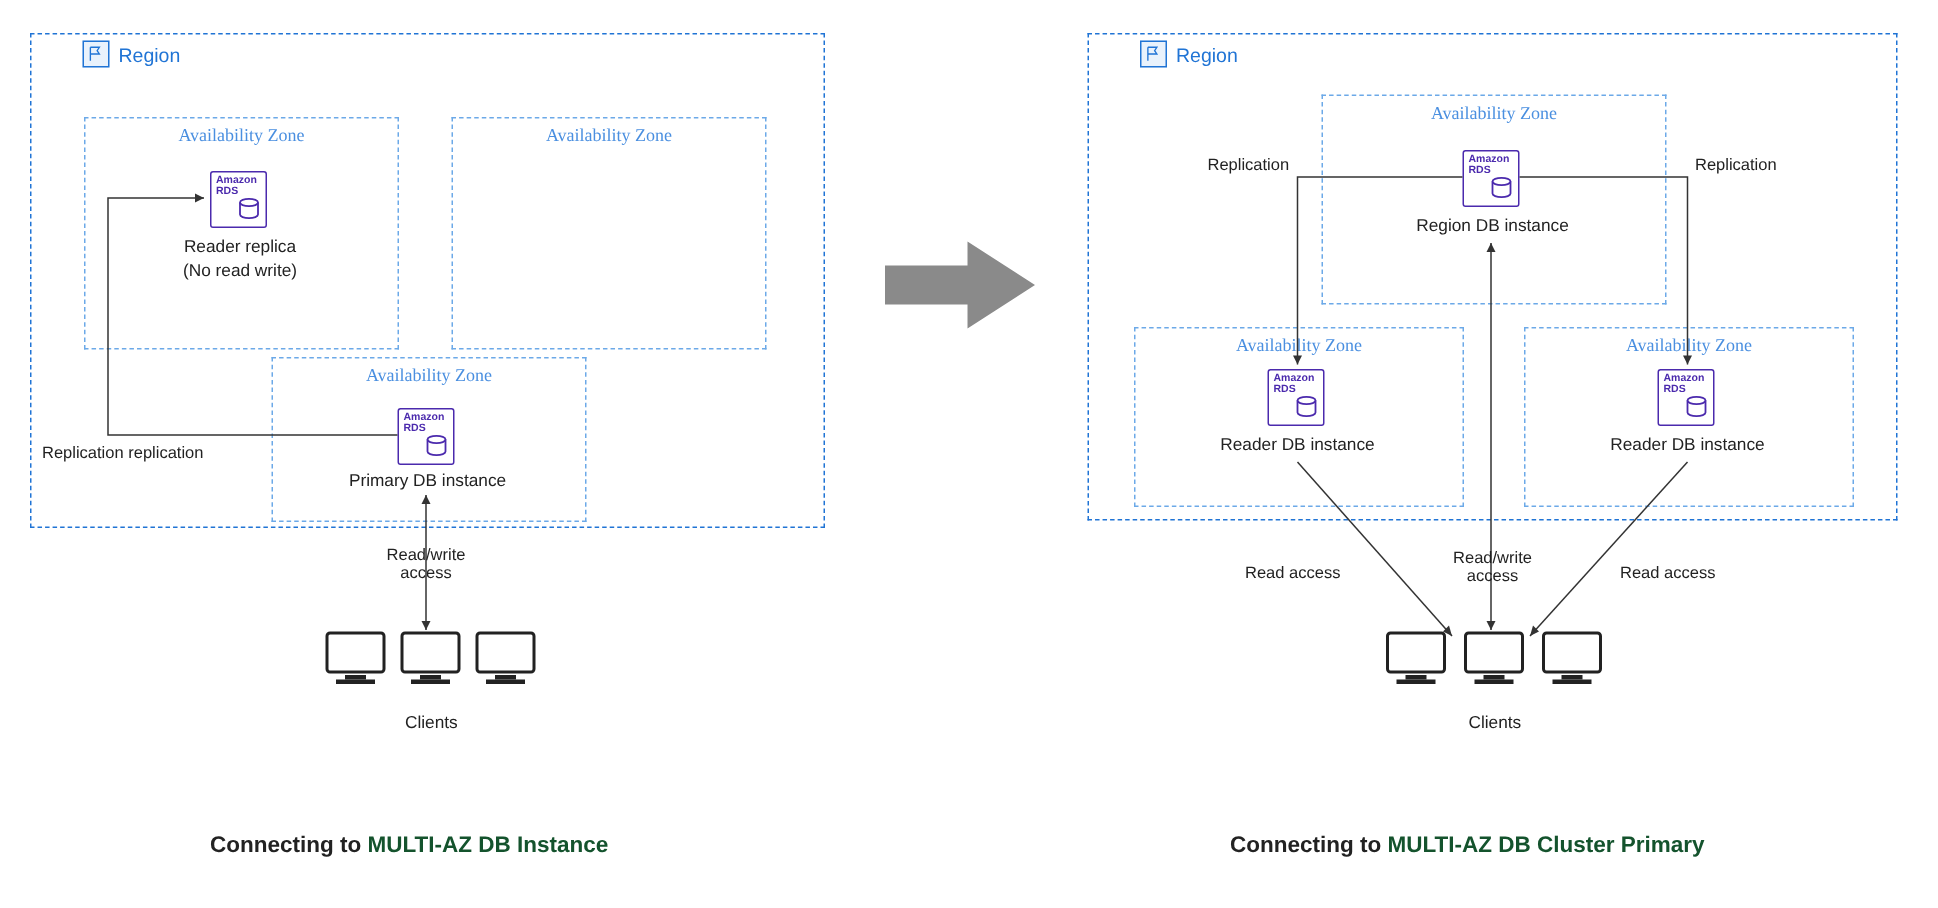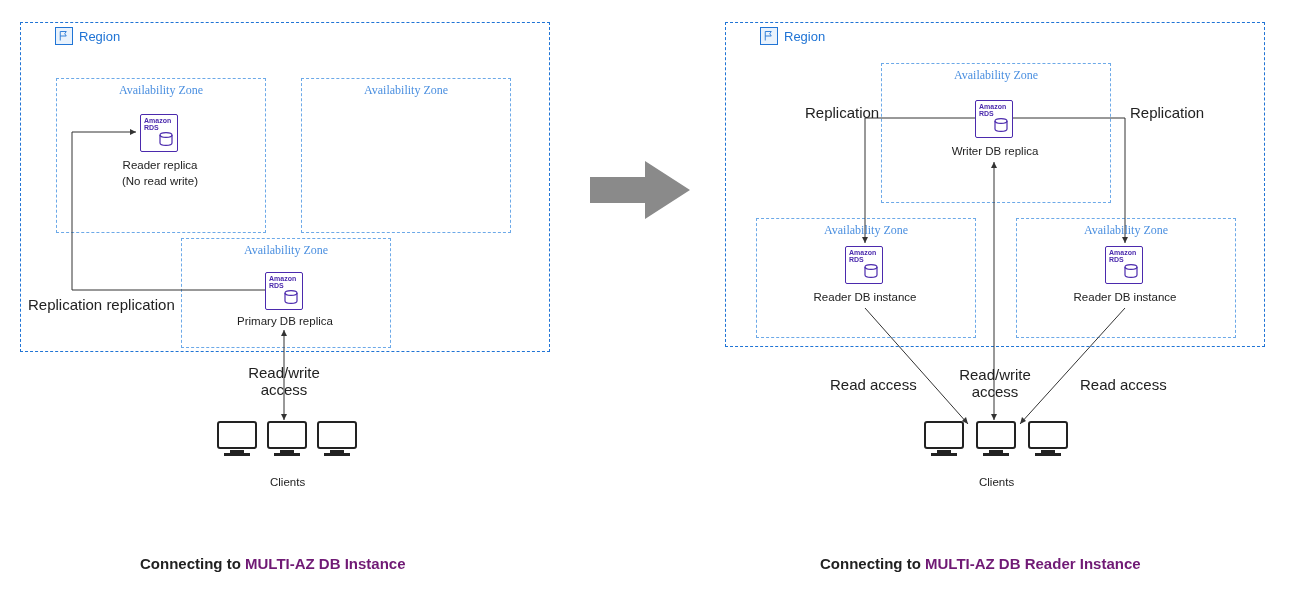--- a/index.html
+++ b/index.html
@@ -79,21 +79,21 @@
   .instance-label {
     position: absolute;
     font-size: 11.5px;
     color: #222;
     text-align: center;
     line-height: 1.35;
     white-space: nowrap;
   }
   .small-label {
     position: absolute;
-    font-size: 15px;
+    font-size: 11px;
     color: #222;
     white-space: nowrap;
   }
   .client-group {
     position: absolute;
   }
   .monitor {
     position: absolute;
     width: 42px;
     height: 38px;
@@ -103,21 +103,21 @@
     font-size: 11.5px;
     color: #222;
   }
   .caption {
     position: absolute;
     font-size: 15px;
     font-weight: 700;
     color: #222;
     white-space: nowrap;
   }
-  .caption .hl { color: #701a75; }
+  .caption .hl { color: #14532d; }
   .big-arrow {
     position: absolute;
     color: #8a8a8a;
   }
   svg.conn { position: absolute; top:0; left:0; pointer-events:none; }
 </style>
 </head>
 <body>
 
 <div class="region-box" style="left:20px; top:22px; width:530px; height:330px;">
@@ -156,21 +156,21 @@
 </div>
 
 <div class="rds-icon" style="left:265px; top:272px;">
   <div class="txt"><span>Amazon</span><br><span>RDS</span></div>
   <svg class="db-shape" viewBox="0 0 14 16">
       <ellipse cx="7" cy="3" rx="6" ry="2.4" fill="none" stroke="#4b2aad" stroke-width="1.2"></ellipse>
       <path d="M1 3 v8 a6 2.4 0 0 0 12 0 v-8" fill="none" stroke="#4b2aad" stroke-width="1.2"></path>
     </svg>
 </div>
 <div class="instance-label" style="left:215px; top:314px; width:140px;">
-  <span>Primary DB replica</span>
+  <span>Primary DB instance</span>
 </div>
 
 <svg class="conn" width="1292" height="605">
 
   <path d="M265 290 H 72 V 132 H 136" fill="none" stroke="#333" stroke-width="1"></path>
   <path d="M136 132 l -6 -3 v6 z" fill="#333"></path>
 
   <path d="M284 330 V 420" fill="none" stroke="#333" stroke-width="1"></path>
   <path d="M284 330 l -3 6 h6 z" fill="#333"></path>
   <path d="M284 420 l -3 -6 h6 z" fill="#333"></path>
@@ -241,21 +241,21 @@
 </div>
 
 <div class="rds-icon" style="left:975px; top:100px;">
   <div class="txt"><span>Amazon</span><br><span>RDS</span></div>
   <svg class="db-shape" viewBox="0 0 14 16">
       <ellipse cx="7" cy="3" rx="6" ry="2.4" fill="none" stroke="#4b2aad" stroke-width="1.2"></ellipse>
       <path d="M1 3 v8 a6 2.4 0 0 0 12 0 v-8" fill="none" stroke="#4b2aad" stroke-width="1.2"></path>
     </svg>
 </div>
 <div class="instance-label" style="left:935px; top:144px; width:120px;">
-  <span>Writer DB replica</span>
+  <span>Region DB instance</span>
 </div>
 
 <div class="rds-icon" style="left:845px; top:246px;">
   <div class="txt"><span>Amazon</span><br><span>RDS</span></div>
   <svg class="db-shape" viewBox="0 0 14 16">
       <ellipse cx="7" cy="3" rx="6" ry="2.4" fill="none" stroke="#4b2aad" stroke-width="1.2"></ellipse>
       <path d="M1 3 v8 a6 2.4 0 0 0 12 0 v-8" fill="none" stroke="#4b2aad" stroke-width="1.2"></path>
     </svg>
 </div>
 <div class="instance-label" style="left:800px; top:290px; width:130px;">
@@ -321,14 +321,14 @@
     <svg viewBox="0 0 42 38">
         <rect x="2" y="2" width="38" height="26" rx="2" fill="#fff" stroke="#222" stroke-width="2"></rect>
         <rect x="14" y="30" width="14" height="3" fill="#222"></rect>
         <rect x="8" y="33" width="26" height="3" fill="#222"></rect>
       </svg>
   </div>
   <span class="clients-label" style="left:64px; top:56px;">Clients</span>
 </div>
 
 <div class="caption" style="left:820px; top:555px;">
-  <span>Connecting to </span><span class="hl">MULTI-AZ DB Reader Instance</span>
+  <span>Connecting to </span><span class="hl">MULTI-AZ DB Cluster Primary</span>
 </div>
 
 </body></html>

